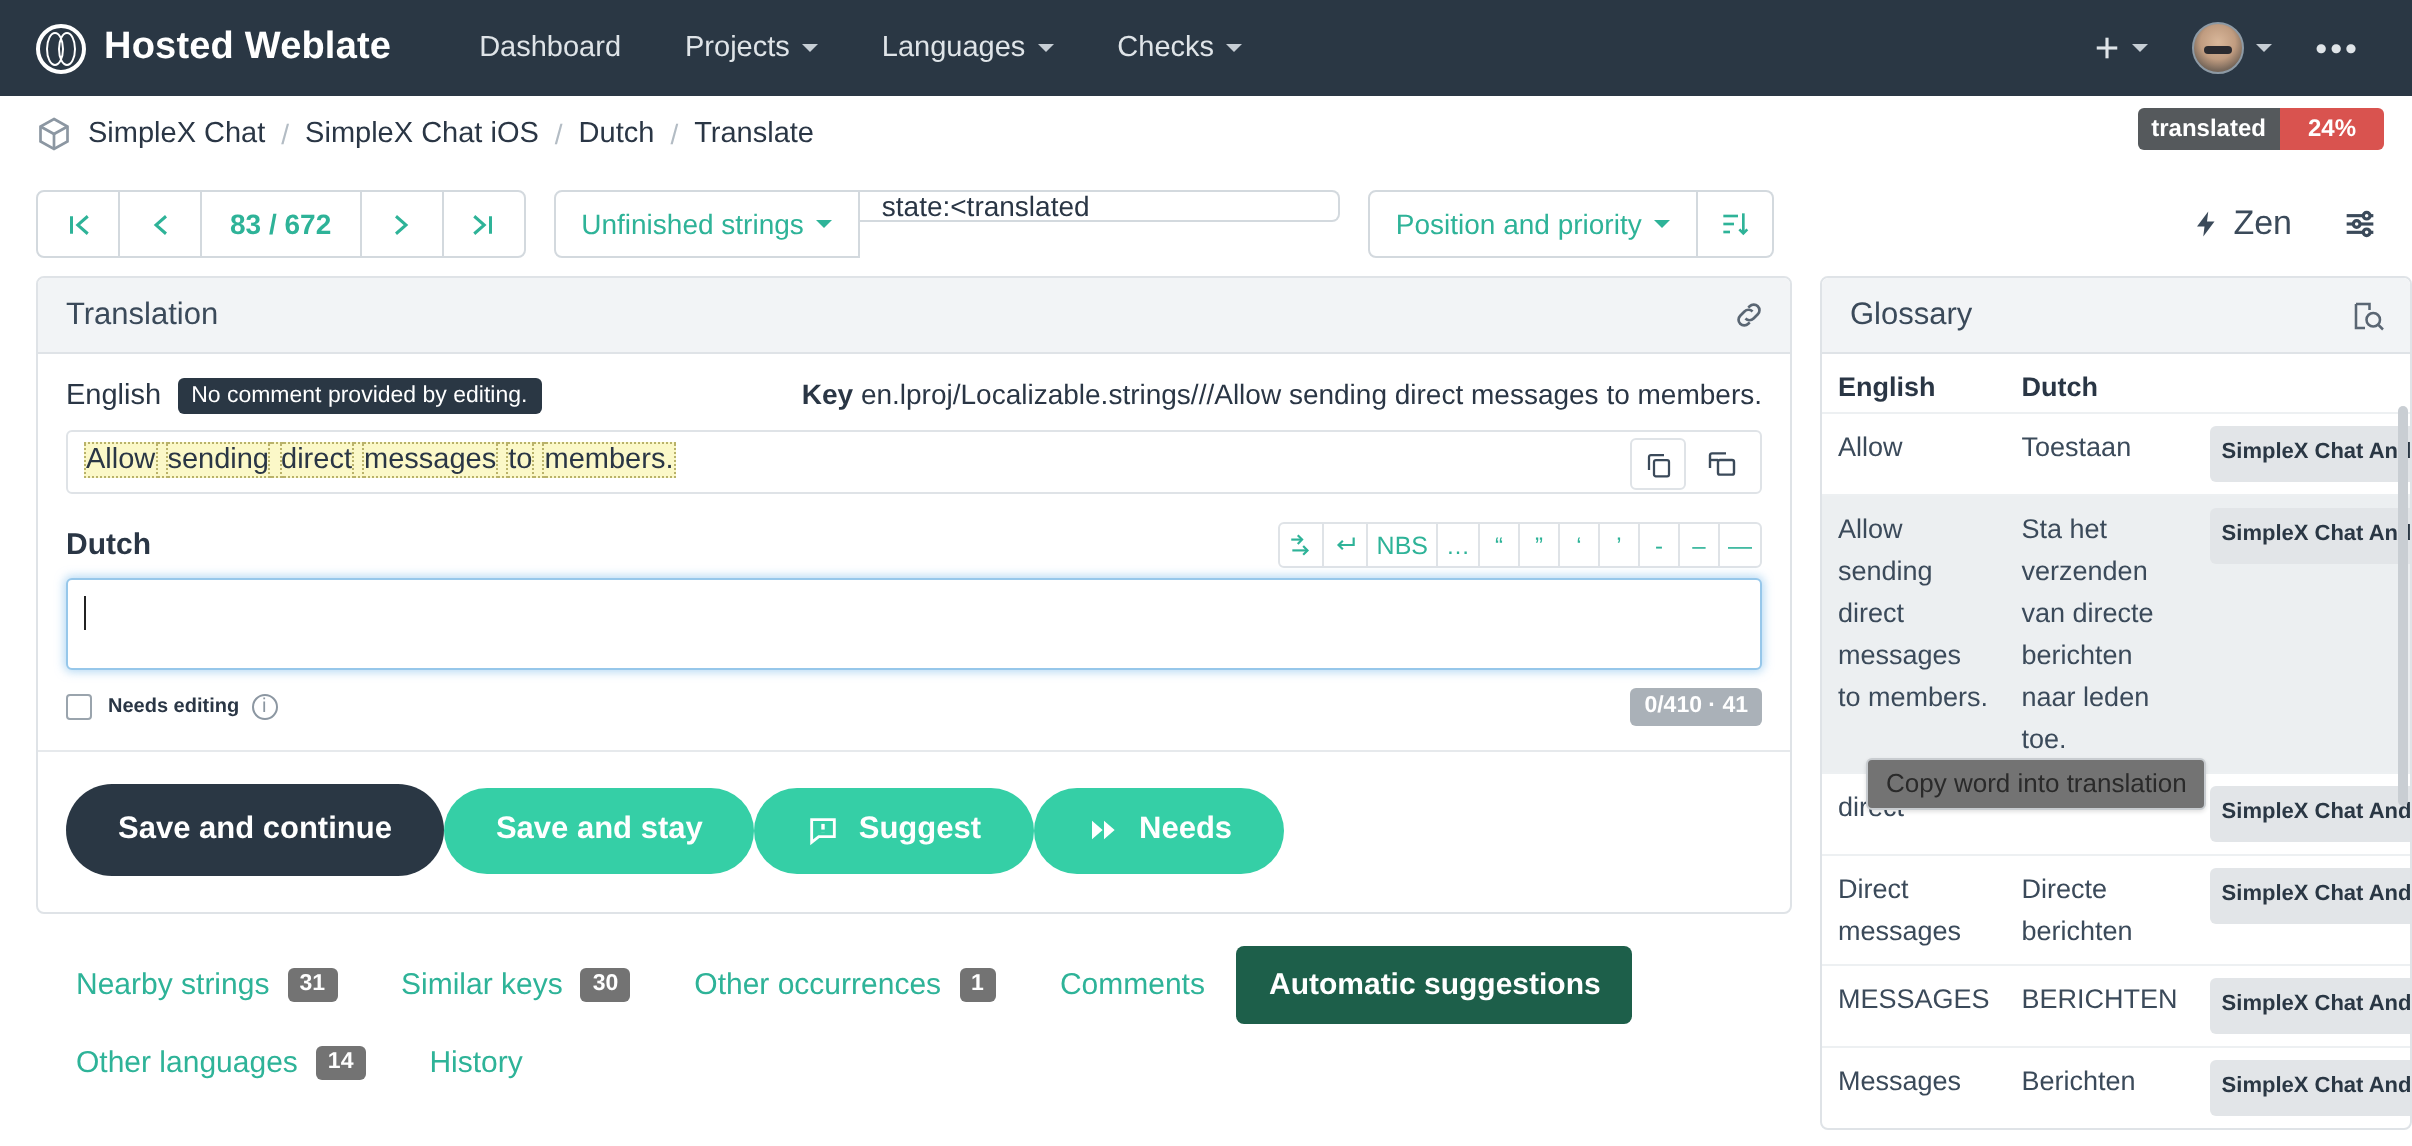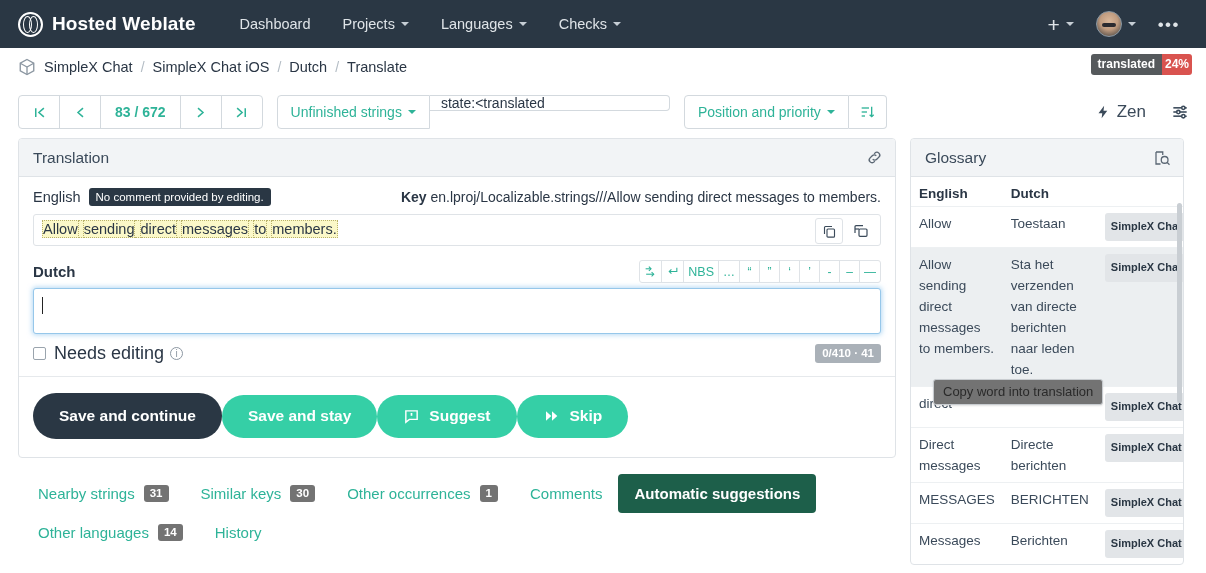--- a/index.html
+++ b/index.html
@@ -70,21 +70,21 @@
   }
   .crumb-icon { width: 18px; height: 18px; flex: none; color: #8c97a2; }
   .crumb-link { color: #2a3645; font-size: 14.5px; cursor: pointer; white-space: nowrap; }
   .crumb-sep { color: #b3bcc4; font-size: 14px; }
   .badge-stat {
     position: absolute; right: 14px; top: 6px;
     display: flex; border-radius: 3px; overflow: hidden;
     font-size: 12px; font-weight: bold;
   }
   .badge-stat .lbl { background: #55595c; color: #fff; padding: 3px 7px 4px; }
-  .badge-stat .pct { background: #d9534f; color: #fff; padding: 3px 3px 4px; }
+  .badge-stat .pct { background: #d9534f; color: #fff; padding: 3px 14px 4px; }
 
   
   .toolbar {
     display: flex; align-items: center; padding: 0 16px 0 18px; gap: 14px;
     height: 52px;
   }
   .btn-group { display: flex; }
   .btn-group > * {
     border: 1px solid #d3d9de; background: #fff; margin-left: -1px;
     height: 34px; display: flex; align-items: center; justify-content: center;
@@ -121,21 +121,21 @@
   .toolbar-right { margin-left: auto; display: flex; align-items: center; gap: 24px; }
   .zen-link {
     display: flex; align-items: center; gap: 6px;
     color: #3b4a5a; font-size: 17px; cursor: pointer;
   }
   .sliders-btn { cursor: pointer; color: #3b4a5a; display: flex; align-items: center; }
 
   
   .main { display: flex; padding: 0 14px 0 18px; gap: 14px; align-items: flex-start; }
   .col-left { width: 878px; flex: none; }
-  .col-right { width: 274px; flex: none; }
+  .col-right { width: 296px; flex: none; }
 
   .panel { border: 1px solid #dfe3e7; border-radius: 4px; background: #fff; }
   .panel-head {
     background: #f2f4f6; border-bottom: 1px solid #dfe3e7;
     border-radius: 3px 3px 0 0;
     height: 38px; display: flex; align-items: center;
     padding: 0 12px 0 14px; font-size: 15.5px; color: #3b4a5a;
   }
   .panel-head .head-icon { margin-left: auto; color: #5a6673; cursor: pointer; display: flex; }
 
@@ -195,21 +195,21 @@
   .caret-bar {
     display: inline-block; width: 1px; height: 17px; background: #232323;
     position: relative; top: 2px;
   }
 
   .meta-row { display: flex; align-items: center; padding: 9px 0 0; }
   .chk {
     width: 13px; height: 13px; border: 1px solid #9aa4ad; border-radius: 2px;
     background: #fff; margin-right: 8px; cursor: pointer; flex: none;
   }
-  .needs-label { font-size: 18px; font-weight: normal; color: #2a3645; cursor: pointer; }
+  .needs-label { font-size: 10px; font-weight: bold; color: #2a3645; cursor: pointer; }
   .info-circle {
     width: 13px; height: 13px; border: 1px solid #8c97a2; border-radius: 50%;
     color: #8c97a2; font-size: 10px; line-height: 11px; text-align: center;
     margin-left: 6px; cursor: pointer; flex: none;
   }
   .count-badge {
     margin-left: auto; background: #aab1b8; color: #fff; font-size: 11.5px;
     font-weight: bold; padding: 3px 7px 4px; border-radius: 3px;
   }
 
@@ -504,21 +504,21 @@
                 <path d="M12 7v4" stroke-width="2.4"></path>
                 <path d="M12 13.2v.1" stroke-width="2.4"></path>
             </svg>
             <span>Suggest</span>
           </button>
           <button class="btn-pill btn-teal">
             <svg width="18" height="16" viewBox="0 0 24 24" fill="#ffffff">
               <path d="M3 5l8 7-8 7z"></path>
                 <path d="M12 5l8 7-8 7z"></path>
             </svg>
-            <span>Skip</span>
+            <span>Needs</span>
           </button>
         </div>
       </div>
     </div>
 
     <div class="tabs">
       <div class="tab">
         <span>Nearby strings</span>
         <span class="tab-badge">31</span>
       </div>

